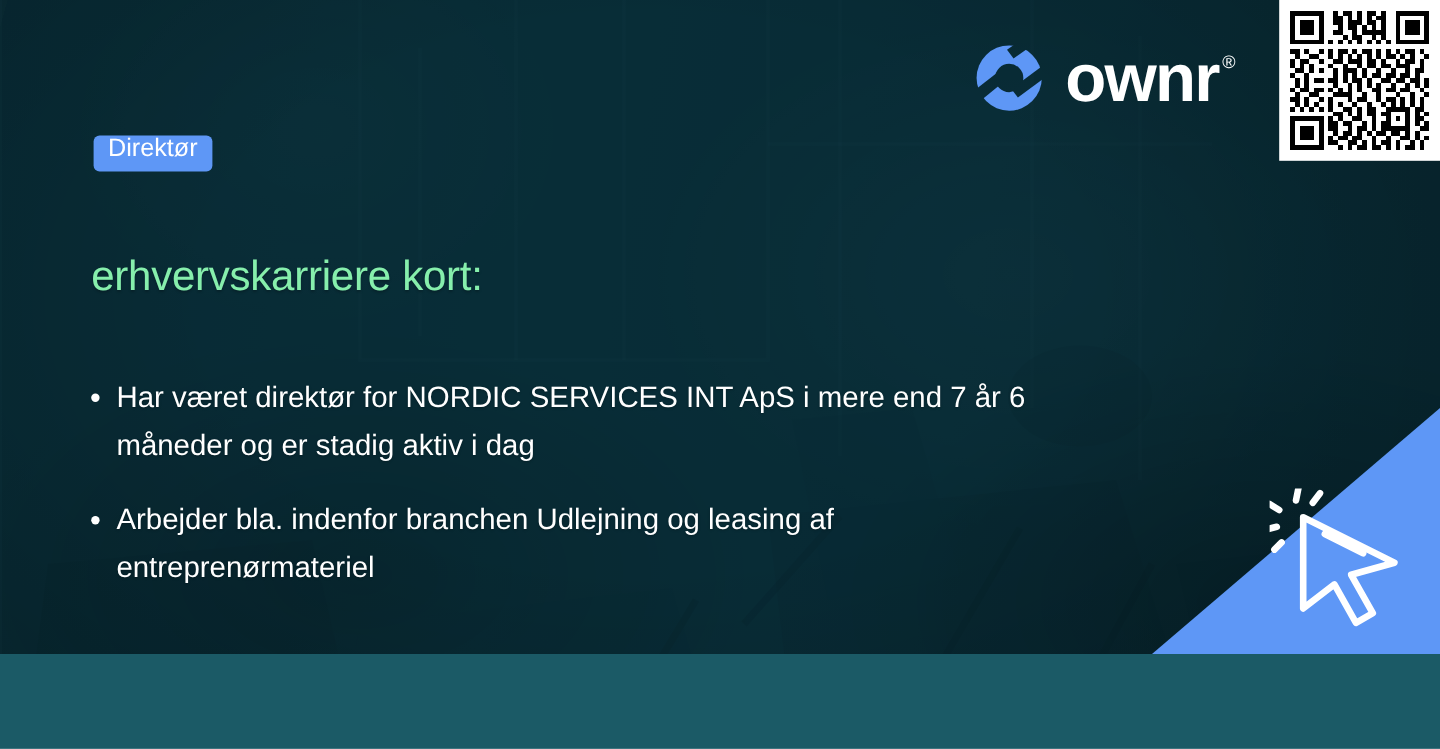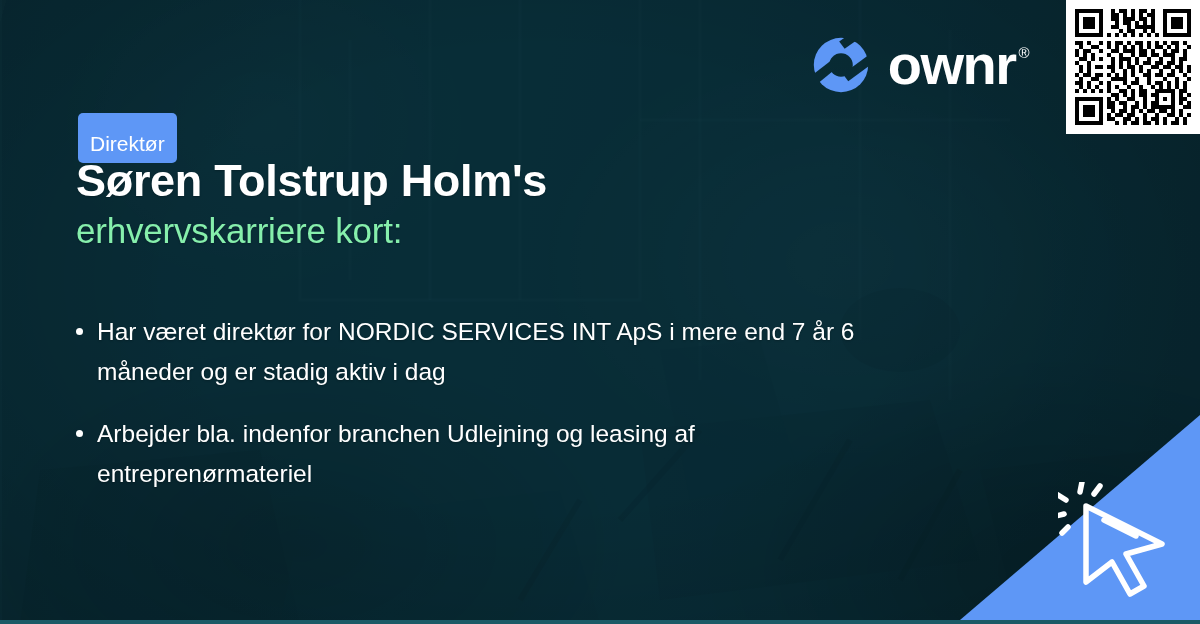--- a/index.html
+++ b/index.html
@@ -6,21 +6,21 @@
   html, body { width:1200px; height:624px; overflow:hidden; }
   body {
     font-family: "Liberation Sans", sans-serif;
     background:#1b5a66;
     position:relative;
   }
 
   
   #card {
     position:absolute; inset:0;
-    width:1200px; height:620px;
+    width:1200px; height:545px;
     overflow:hidden;
     background:#1d5c68;
   }
 
   
   .photo {
     position:absolute; inset:0;
     background:
       linear-gradient(105deg, rgba(255,255,255,0.035) 0 6px, rgba(0,0,0,0.0) 6px 60px),
       linear-gradient(90deg, rgba(255,255,255,0.04) 0 2px, rgba(0,0,0,0.02) 2px 120px),
@@ -71,21 +71,21 @@
     color:#ffffff;
     font-size:56px; font-weight:bold; letter-spacing:-1.5px; line-height:.86;
   }
   .logo-reg { font-size:15px; font-weight:normal; line-height:1; margin-top:4px; margin-left:3px; }
 
   
   .badge {
     position:absolute; left:78px; top:113px;
     background:#5e97f6; color:#ffffff;
     font-size:21px; line-height:1;
-    padding:20px 12px 9px 12px;
+    padding:0 12px 9px 12px;
     border-radius:5px;
     display:inline-block;
   }
   .headline {
     position:absolute; left:76px; top:154px;
     color:#ffffff; font-weight:bold;
     font-size:45px; line-height:1.18; letter-spacing:-0.3px;
     text-shadow:0 1px 2px rgba(0,0,0,.22);
   }
   .subhead {
@@ -412,21 +412,20 @@
       <circle cx="32" cy="32" r="30" fill="#5e97f6" mask="url(#ownrmask)"></circle>
     </svg>
     <div class="logo-word">
       <span>ownr</span>
       <span class="logo-reg">®</span>
     </div>
   </div>
 
   <div class="badge">Direktør</div>
 
-  <div class="headline">Søren Tolstrup Holm's</div>
   <div class="subhead">erhvervskarriere kort:</div>
 
   <div class="bullets">
     <div class="bullet">
       <span class="bullet-dot"></span>
       <span class="bullet-text">Har været direktør for NORDIC SERVICES INT ApS i mere end 7 år 6 måneder og er stadig aktiv i dag</span>
     </div>
     <div class="bullet">
       <span class="bullet-dot"></span>
       <span class="bullet-text">Arbejder bla. indenfor branchen Udlejning og leasing af entreprenørmateriel</span>

